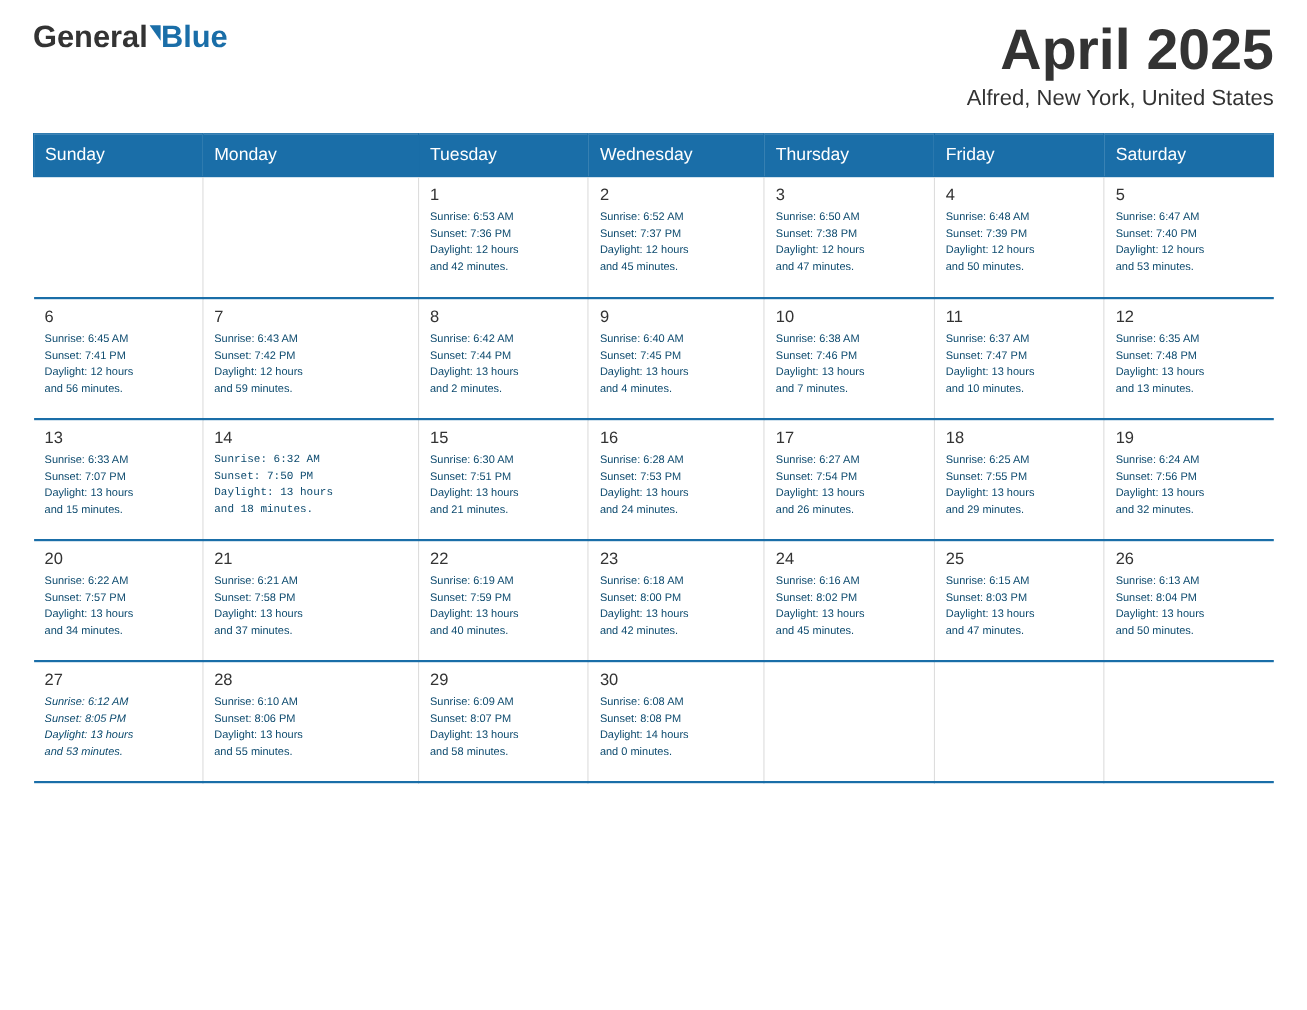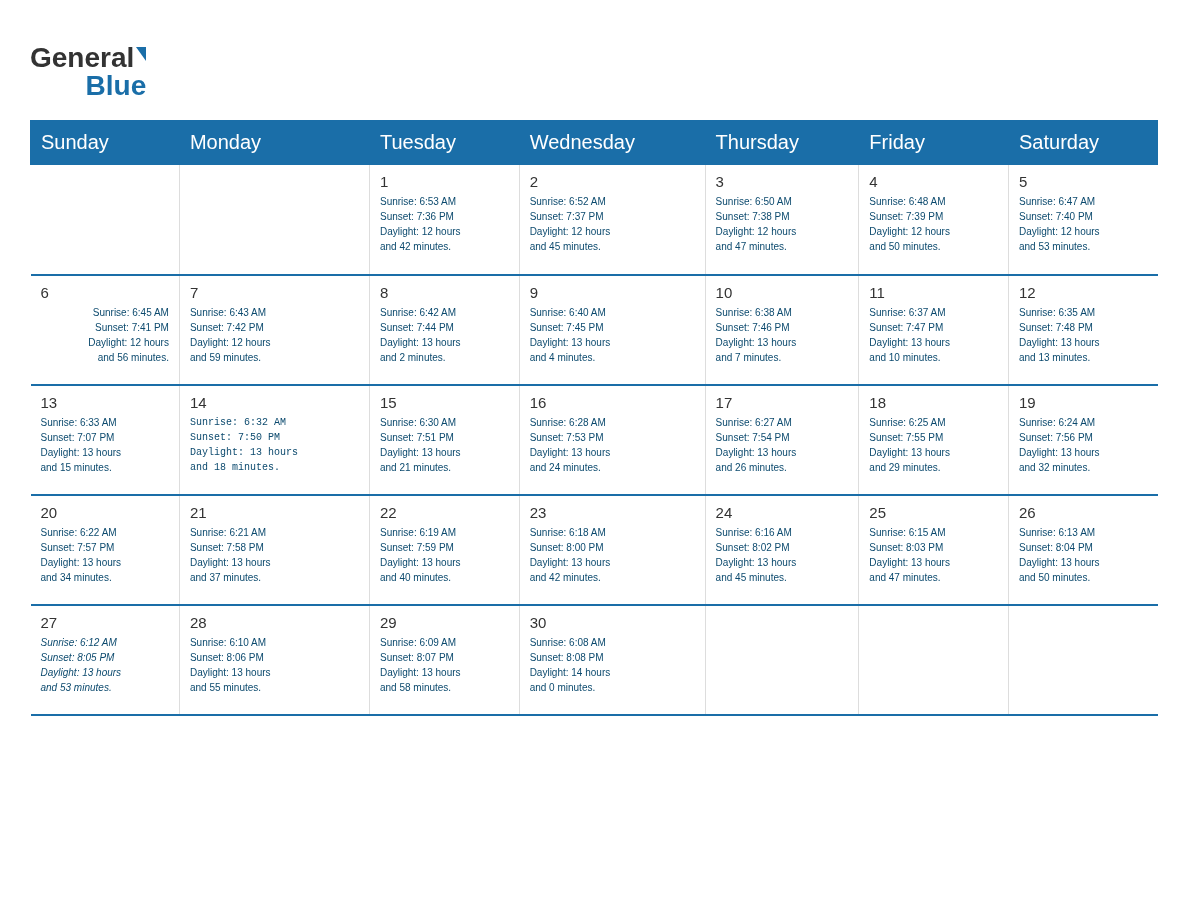--- a/index.html
+++ b/index.html
@@ -10,23 +10,22 @@
       padding: 20px 30px;
     }
     .header {
       display: flex;
       justify-content: space-between;
       align-items: flex-start;
       margin-bottom: 20px;
     }
     .logo {
       display: flex;
-      flex-direction: column;
-      align-items: flex-end;
-      margin-top: 24px;
+      flex-direction: row;
+      align-items: center;
     }
     .logo-text {
       font-size: 28px;
       font-weight: bold;
       color: #333;
       line-height: 1;
     }
     .logo-triangle {
       display: inline-block;
       width: 0;
@@ -57,21 +56,21 @@
       width: 100%;
       border-collapse: collapse;
     }
     thead tr {
       background-color: #1a6ea8;
       color: #fff;
     }
     thead th {
       padding: 10px 10px;
       text-align: left;
-      font-size: 20px;
+      font-size: 16px;
       font-weight: normal;
       border: 1px solid #1a6ea8;
     }
     tbody tr {
       border-bottom: 2px solid #1a6ea8;
     }
     tbody td {
       vertical-align: top;
       padding: 8px 10px;
       font-size: 13px;
@@ -97,20 +96,24 @@
 </head>
 <body>
 
 <div class="header">
   <div class="logo">
     <div style="display:flex; align-items:center;">
       <span class="logo-text">General</span>
       <span class="logo-triangle"></span>
     </div>
     <span class="logo-text" style="color:#1a6ea8; font-size:28px;">Blue</span>
+  </div>
+  <div class="title-section">
+    <div class="month-title">April 2025</div>
+    <div class="location">Alfred, New York, United States</div>
   </div>
 </div>
 
 <table>
   <thead>
     <tr>
     <th>Sunday</th>
         <th>Monday</th>
         <th>Tuesday</th>
         <th>Wednesday</th>
@@ -155,21 +158,21 @@
           <div class="day-number">5</div>
           <div class="day-info" style="white-space: pre-line;">Sunrise: 6:47 AM
 Sunset: 7:40 PM
 Daylight: 12 hours
 and 53 minutes.</div>
         </td>
       </tr>
       <tr>
         <td>
           <div class="day-number">6</div>
-          <div class="day-info" style="white-space: pre-line; text-align: right;">Sunrise: 6:45 AM
+          <div class="day-info" style="white-space: pre-line;">Sunrise: 6:45 AM
 Sunset: 7:41 PM
 Daylight: 12 hours
 and 56 minutes.</div>
         </td>
         <td>
           <div class="day-number">7</div>
           <div class="day-info" style="white-space: pre-line;">Sunrise: 6:43 AM
 Sunset: 7:42 PM
 Daylight: 12 hours
 and 59 minutes.</div>

